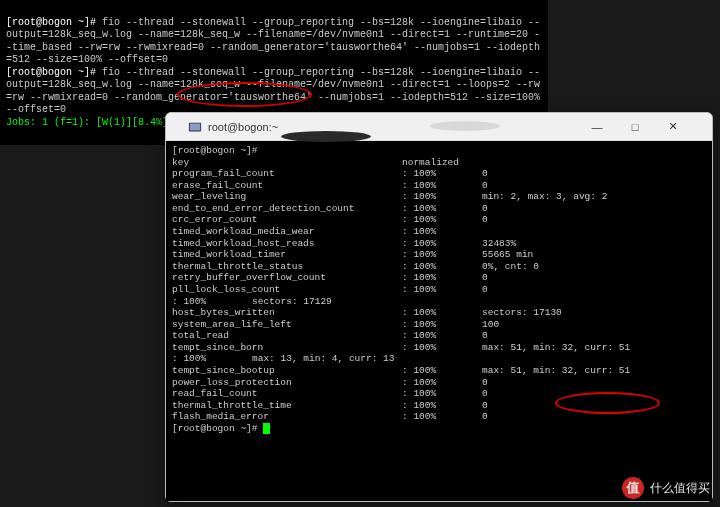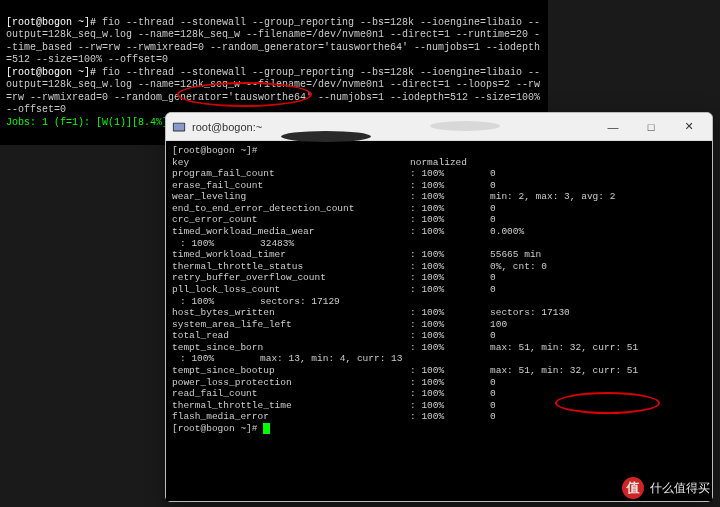--- a/index.html
+++ b/index.html
@@ -38,21 +38,21 @@
   border-radius: 6px;
   box-shadow: 0 4px 20px rgba(0,0,0,0.4);
   display: flex;
   flex-direction: column;
 }
 .titlebar {
   height: 28px;
   background: #f0f0f0;
   display: flex;
   align-items: center;
-  padding: 0 6px;
+  padding: 0 22px;
   border-radius: 6px 6px 0 0;
   border-bottom: 1px solid #ddd;
 }
 .titlebar .icon {
   width: 14px;
   height: 14px;
   margin-right: 6px;
 }
 .titlebar .title {
   color: #333;
@@ -82,21 +82,21 @@
   padding: 4px 6px;
   line-height: 1.22;
   font-size: 9.5px;
   overflow: hidden;
 }
 .terminal-body .row {
   display: flex;
   white-space: pre;
 }
 .terminal-body .key { width: 230px; }
-.terminal-body .norm { width: 80px; margin-left: 8px; }
+.terminal-body .norm { width: 80px; }
 .terminal-body .raw { flex: 1; }
 .cursor {
   display: inline-block;
   width: 7px;
   height: 11px;
   background: #00ff00;
   vertical-align: middle;
 }
 .circle1 {
   position: absolute;
@@ -181,22 +181,22 @@
     <div class="row">
       <span class="key">key</span>
       <span class="norm">normalized</span>
     </div>
     <div id="rows-container">
         <div class="row"><span class="key">program_fail_count</span><span class="norm">: 100%</span><span class="raw">0</span></div>
         <div class="row"><span class="key">erase_fail_count</span><span class="norm">: 100%</span><span class="raw">0</span></div>
         <div class="row"><span class="key">wear_leveling</span><span class="norm">: 100%</span><span class="raw">min: 2, max: 3, avg: 2</span></div>
         <div class="row"><span class="key">end_to_end_error_detection_count</span><span class="norm">: 100%</span><span class="raw">0</span></div>
         <div class="row"><span class="key">crc_error_count</span><span class="norm">: 100%</span><span class="raw">0</span></div>
-        <div class="row"><span class="key">timed_workload_media_wear</span><span class="norm">: 100%</span><span class="raw">0.000%</span></div>
-        <div class="row"><span class="norm">: 100%</span><span class="raw">32483%</span></div>
+        <div class="row"><span class="key">timed_workload_media_wear</span><span class="norm">: 100%</span></div>
+        <div class="row"><span class="key">timed_workload_host_reads</span><span class="norm">: 100%</span><span class="raw">32483%</span></div>
         <div class="row"><span class="key">timed_workload_timer</span><span class="norm">: 100%</span><span class="raw">55665 min</span></div>
         <div class="row"><span class="key">thermal_throttle_status</span><span class="norm">: 100%</span><span class="raw">0%, cnt: 0</span></div>
         <div class="row"><span class="key">retry_buffer_overflow_count</span><span class="norm">: 100%</span><span class="raw">0</span></div>
         <div class="row"><span class="key">pll_lock_loss_count</span><span class="norm">: 100%</span><span class="raw">0</span></div>
         <div class="row"><span class="norm">: 100%</span><span class="raw">sectors: 17129</span></div>
         <div class="row"><span class="key">host_bytes_written</span><span class="norm">: 100%</span><span class="raw">sectors: 17130</span></div>
         <div class="row"><span class="key">system_area_life_left</span><span class="norm">: 100%</span><span class="raw">100</span></div>
         <div class="row"><span class="key">total_read</span><span class="norm">: 100%</span><span class="raw">0</span></div>
         <div class="row"><span class="key">tempt_since_born</span><span class="norm">: 100%</span><span class="raw">max: 51, min: 32, curr: 51</span></div>
         <div class="row"><span class="norm">: 100%</span><span class="raw">max: 13, min: 4, curr: 13</span></div>

